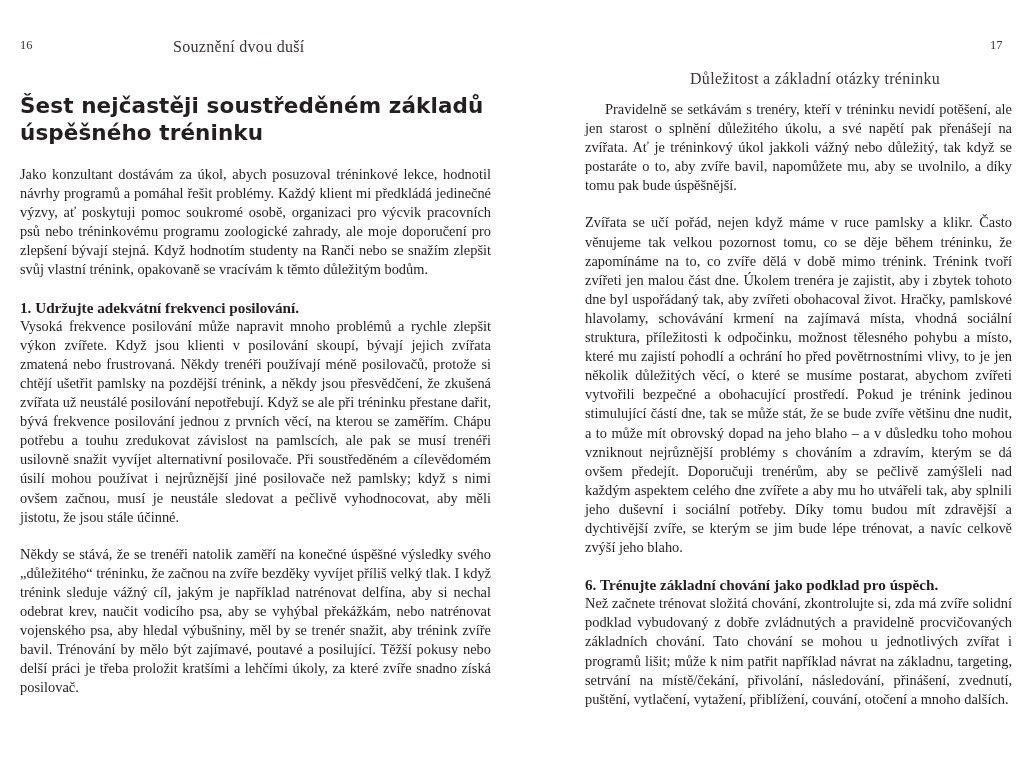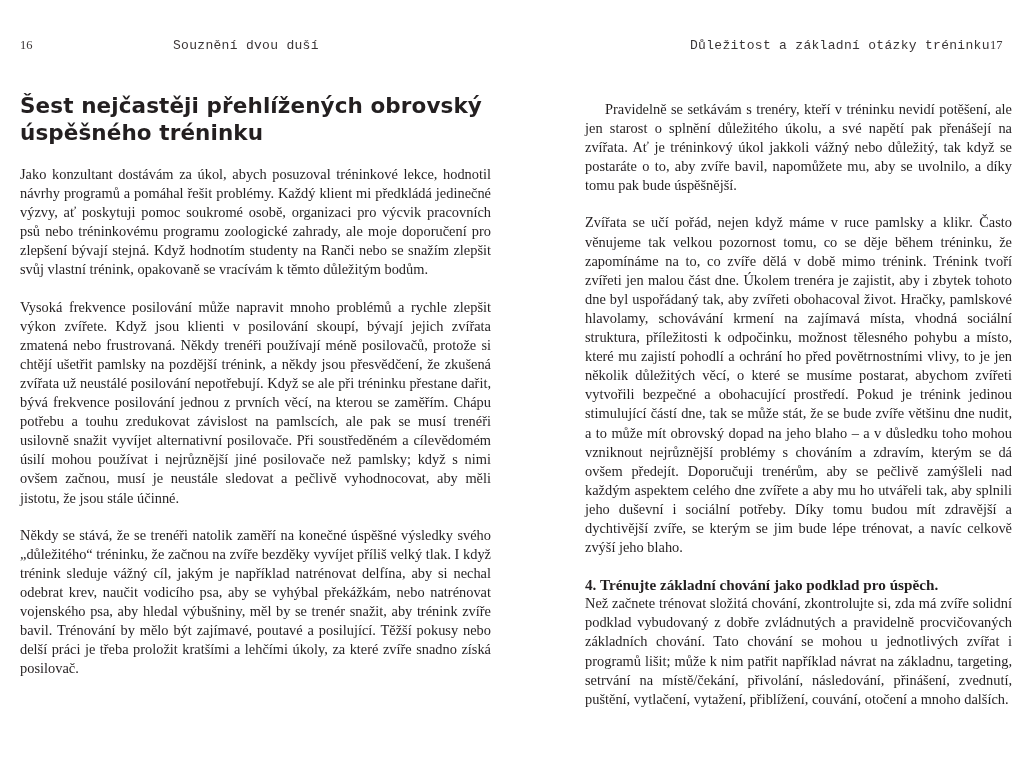--- a/index.html
+++ b/index.html
@@ -1,54 +1,55 @@
 <!DOCTYPE html>
 <html><head>
 <meta charset="utf-8">
 <style>
   html, body { margin:0; padding:0; background:#ffffff; }
   body { width:1024px; height:768px; position:relative; overflow:hidden; color:#231f20; }
   .page { position:absolute; top:0; height:768px; }
   #left-page { left:0; width:512px; }
   #right-page { left:512px; width:512px; }
-  .running-head { position:absolute; top:38px; font-family:Liberation Mono, monospace; font-size:13px; color:#3a3536; letter-spacing:0.3px; }
+  .running-head { position:absolute; top:38px; font-family:Liberation Serif, serif; font-size:16px; color:#3a3536; letter-spacing:0.3px; }
   .folio { position:absolute; top:38px; font-family:"Liberation Serif",serif; font-size:12.5px; color:#3a3536; }
   .chapter-title { position:absolute; left:20px; top:92px; width:480px; margin:0; font-family:"DejaVu Sans","Liberation Sans",sans-serif; font-weight:bold; font-size:21.5px; line-height:27px; color:#231f20; letter-spacing:0.1px; }
   .body { position:absolute; font-family:"Liberation Serif",serif; font-size:14.4px; line-height:19.1px; text-align:justify; hyphens:manual; }
   .body p { margin:0; }
   .body p.indent { text-indent:20px;margin-top:26px; }
   .body h3 { margin:0; font-family:"Liberation Serif",serif; font-weight:bold; font-size:15.2px; line-height:19.1px; text-align:left; }
   .gap { height:18px; }
   #left-body { left:20px; top:165px; width:471px; }
   #right-body { left:585px; top:74px; width:427px; }
 </style>
 </head>
 <body>
 
 <div class="page" id="left-page">
   <span class="folio" style="left:20px;">16</span>
   <span class="running-head" style="left:173px;">Souznění dvou duší</span>
   <h1 class="chapter-title">
-    <span>Šest nejčastěji přehlížených obrovský</span><br>
+    <span>Šest nejčastěji soustředěném základů</span><br>
     <span>úspěšného tréninku</span>
   </h1>
   <div class="body" id="left-body">
     <p>Jako konzultant dostávám za úkol, abych posuzoval tréninkové lekce, hodnotil návrhy programů a pomáhal řešit problémy. Každý klient mi předkládá jedinečné výzvy, ať poskytuji pomoc soukromé osobě, organizaci pro výcvik pracovních psů nebo tréninkovému programu zoologické zahrady, ale moje doporučení pro zlepšení bývají stejná. Když hodnotím studenty na Ranči nebo se snažím zlepšit svůj vlastní trénink, opakovaně se vracívám k těmto důležitým bodům.</p>
     <div class="gap"></div>
+    <h3>1. Udržujte adekvátní frekvenci posilování.</h3>
     <p>Vysoká frekvence posilování může napravit mnoho problémů a rychle zlepšit výkon zvířete. Když jsou klienti v posilování skoupí, bývají jejich zvířata zmatená nebo frustrovaná. Někdy trenéři používají méně posilovačů, protože si chtějí ušetřit pamlsky na pozdější trénink, a někdy jsou přesvědčení, že zkušená zvířata už neustálé posilování nepotřebují. Když se ale při tréninku přestane dařit, bývá frekvence posilování jednou z prvních věcí, na kterou se zaměřím. Chápu potřebu a touhu zredukovat závislost na pamlscích, ale pak se musí trenéři usilovně snažit vyvíjet alternativní posilovače. Při soustředěném a cílevědomém úsilí mohou používat i nejrůznější jiné posilovače než pamlsky; když s nimi ovšem začnou, musí je neustále sledovat a pečlivě vyhodnocovat, aby měli jistotu, že jsou stále účinné.</p>
     <div class="gap"></div>
     <p>Někdy se stává, že se trenéři natolik zaměří na konečné úspěšné výsledky svého „důležitého“ tréninku, že začnou na zvíře bezděky vyvíjet příliš velký tlak. I když trénink sleduje vážný cíl, jakým je například natrénovat delfína, aby si nechal odebrat krev, naučit vodicího psa, aby se vyhýbal překážkám, nebo natrénovat vojenského psa, aby hledal výbušniny, měl by se trenér snažit, aby trénink zvíře bavil. Trénování by mělo být zajímavé, poutavé a posilující. Těžší pokusy nebo delší práci je třeba proložit kratšími a lehčími úkoly, za které zvíře snadno získá posilovač.</p>
   </div>
 </div>
 
 <div class="page" id="right-page">
-  <span class="running-head" style="left:178px;">Důležitost a základní otázky tréninku</span>
+  <span class="running-head" style="left:178px;margin-top:32px;">Důležitost a základní otázky tréninku</span>
   <span class="folio" style="left:478px;">17</span>
 </div>
 
 <div class="body" id="right-body">
   <p class="indent">Pravidelně se setkávám s trenéry, kteří v tréninku nevidí potěšení, ale jen starost o splnění důležitého úkolu, a své napětí pak přenášejí na zvířata. Ať je tréninkový úkol jakkoli vážný nebo důležitý, tak když se postaráte o to, aby zvíře bavil, napomůžete mu, aby se uvolnilo, a díky tomu pak bude úspěšnější.</p>
   <div class="gap"></div>
   <p>Zvířata se učí pořád, nejen když máme v ruce pamlsky a klikr. Často věnujeme tak velkou pozornost tomu, co se děje během tréninku, že zapomínáme na to, co zvíře dělá v době mimo trénink. Trénink tvoří zvířeti jen malou část dne. Úkolem trenéra je zajistit, aby i zbytek tohoto dne byl uspořádaný tak, aby zvířeti obohacoval život. Hračky, pamlskové hlavolamy, schovávání krmení na zajímavá místa, vhodná sociální struktura, příležitosti k odpočinku, možnost tělesného pohybu a místo, které mu zajistí pohodlí a ochrání ho před povětrnostními vlivy, to je jen několik důležitých věcí, o které se musíme postarat, abychom zvířeti vytvořili bezpečné a obohacující prostředí. Pokud je trénink jedinou stimulující částí dne, tak se může stát, že se bude zvíře většinu dne nudit, a to může mít obrovský dopad na jeho blaho – a v důsledku toho mohou vzniknout nejrůznější problémy s chováním a zdravím, kterým se dá ovšem předejít. Doporučuji trenérům, aby se pečlivě zamýšleli nad každým aspektem celého dne zvířete a aby mu ho utvářeli tak, aby splnili jeho duševní i sociální potřeby. Díky tomu budou mít zdravější a dychtivější zvíře, se kterým se jim bude lépe trénovat, a navíc celkově zvýší jeho blaho.</p>
   <div class="gap"></div>
-  <h3>4. Trénujte základní chování jako podklad pro úspěch.</h3>
+  <h3>6. Trénujte základní chování jako podklad pro úspěch.</h3>
   <p>Než začnete trénovat složitá chování, zkontrolujte si, zda má zvíře solidní podklad vybudovaný z dobře zvládnutých a pravidelně procvičovaných základních chování. Tato chování se mohou u jednotlivých zvířat i programů lišit; může k nim patřit například návrat na základnu, targeting, setrvání na místě/čekání, přivolání, následování, přinášení, zvednutí, puštění, vytlačení, vytažení, přiblížení, couvání, otočení a mnoho dalších.</p>
 </div>
 
 </body></html>

